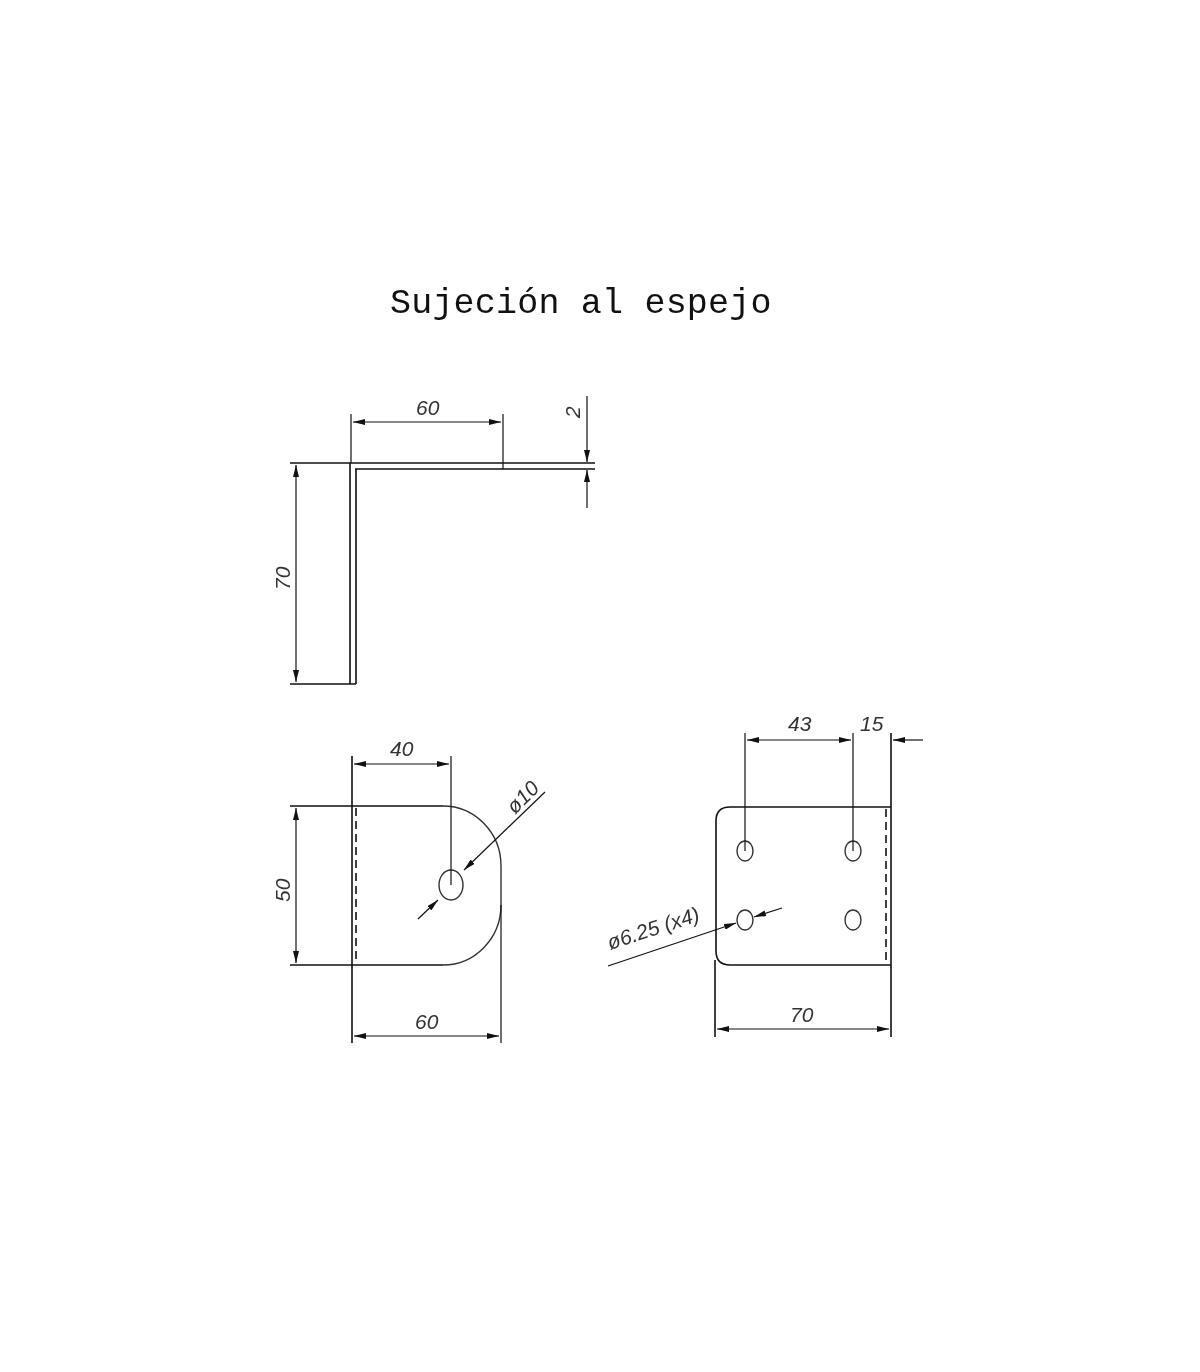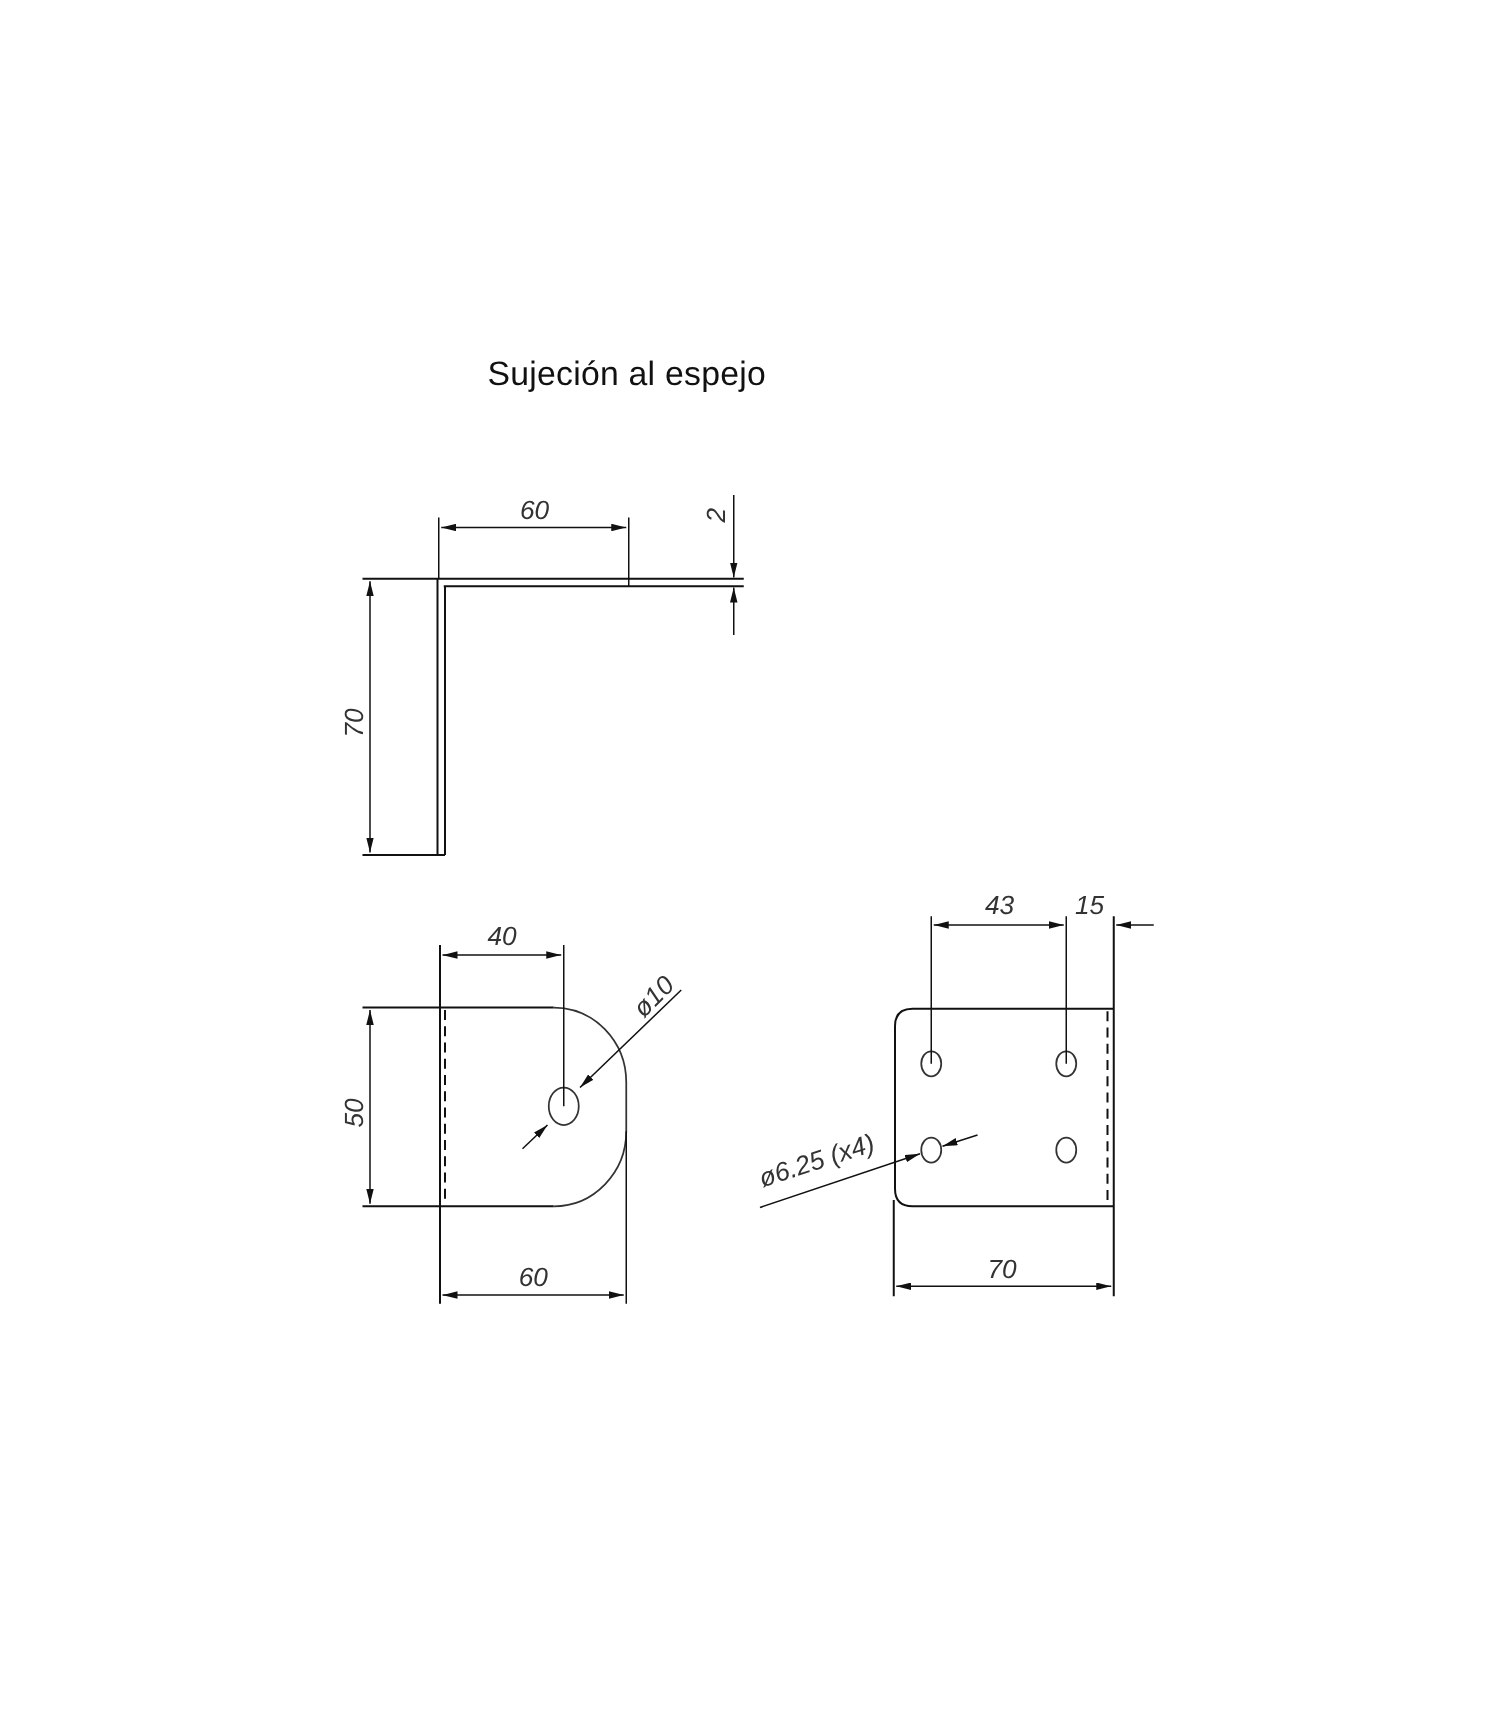--- a/index.html
+++ b/index.html
@@ -1,19 +1,19 @@
 <!DOCTYPE html>
 <html><head>
   <meta charset="utf-8">
   <style>
     html, body { margin: 0; padding: 0; background: #ffffff; }
     body { width: 1200px; height: 1372px; position: relative; overflow: hidden; }
     .title {
       position: absolute; left: 390px; top: 284px;
-      font-family: Liberation Sans, sans-serif; font-size: 27px; color: #111;
+      font-family: Liberation Mono, monospace; font-size: 35px; color: #111;
       letter-spacing: 0.2px;
     }
     svg.drawing { position: absolute; left: 0; top: 0; }
     .dim { font-family: "Liberation Sans", sans-serif; font-size: 21px; font-style: italic; fill: #333; }
     .ln { stroke: #111; stroke-width: 1.6; fill: none; }
     .thin { stroke: #111; stroke-width: 1.2; fill: none; }
     .dash { stroke: #111; stroke-width: 1.6; fill: none; stroke-dasharray: 8 5; }
     .hole { stroke: #333; stroke-width: 1.4; fill: none; }
     .arr { fill: #111; }
   </style>

